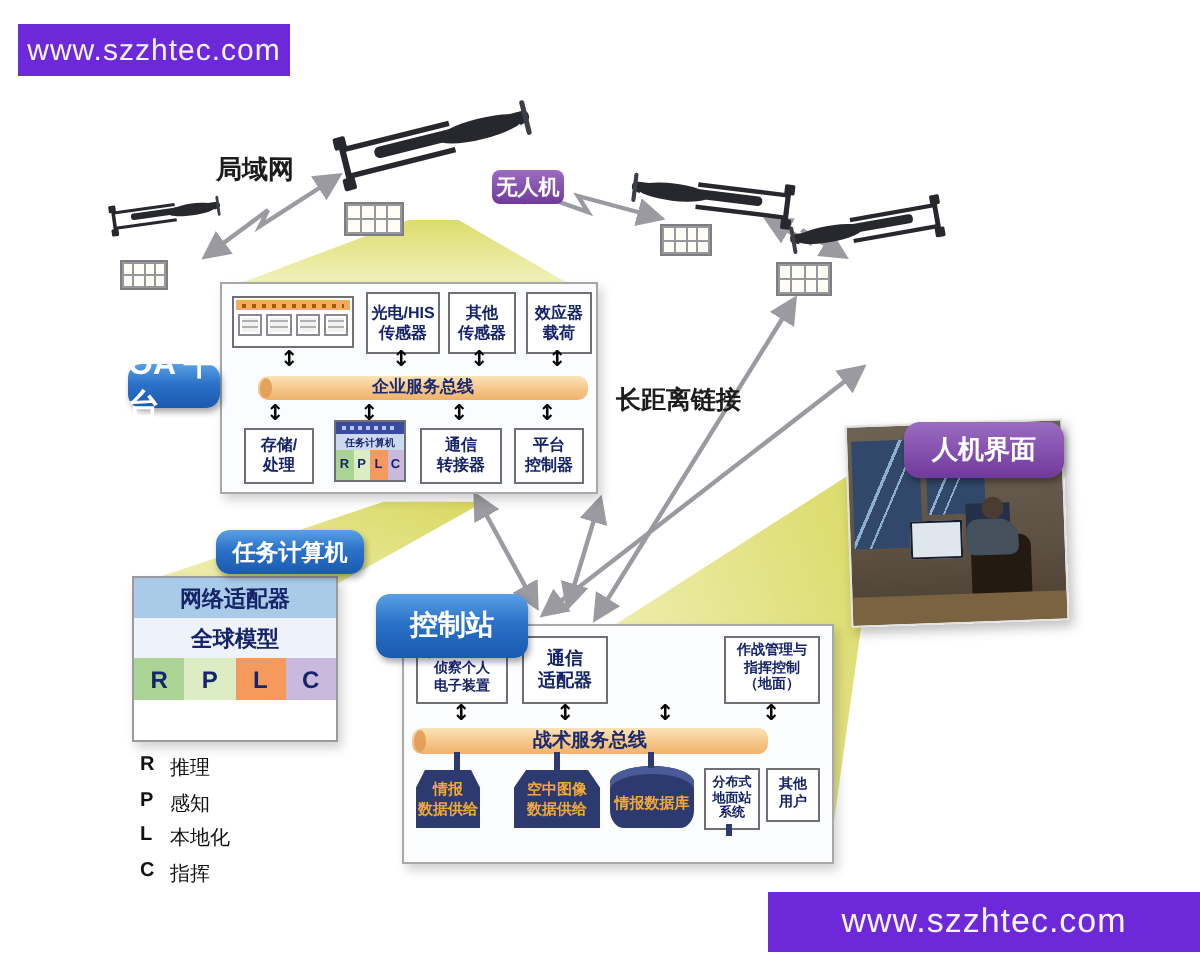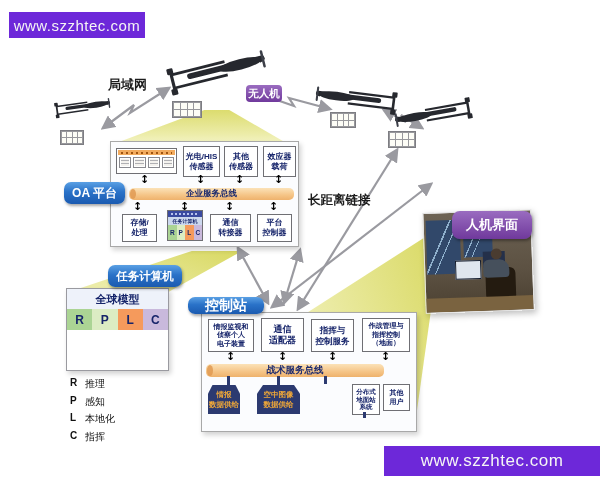--- a/index.html
+++ b/index.html
@@ -34,23 +34,23 @@
   #lan-label{left:108px;top:76px;font-size:13px;}
   #longlink-label{left:308px;top:192px;font-size:12.5px;}
   .tag-purple{position:absolute;z-index:5;background:linear-gradient(180deg,#9a6cc0,#70399c);color:#fff;
               font-weight:bold;border-radius:4px;display:flex;align-items:center;justify-content:center;margin-top:20px;}
   #uav-tag{left:246px;top:65px;width:36px;height:17px;font-size:10.5px;}
   #hmi-btn{left:452px;top:191px;width:80px;height:28px;font-size:13px;border-radius:8px;
            box-shadow:1px 2px 3px rgba(0,0,0,.35);}
   .btn-blue{position:absolute;z-index:5;background:linear-gradient(180deg,#5aa0e4 0%,#2a72c8 45%,#1a5ab0 100%);
             color:#fff;font-weight:bold;border-radius:7px;display:flex;align-items:center;justify-content:center;
             box-shadow:1px 2px 3px rgba(0,0,0,.35);}
-  #oa-btn{left:64px;top:182px;width:61px;height:22px;font-size:12px;}
+  #oa-btn{left:64px;top:182px;width:46px;height:22px;font-size:16px;}
   #mc-btn{left:108px;top:265px;width:74px;height:22px;font-size:11.5px;}
-  #cs-btn{left:188px;top:297px;width:76px;height:17px;font-size:14px;}
+  #cs-btn{left:188px;top:297px;width:76px;height:32px;font-size:14px;}
 
   
   .panel{position:absolute;z-index:4;background:#fbfcfe;border:1px solid #a8a8a8;
          box-shadow:2px 3px 5px rgba(0,0,0,.18);}
   #oa-panel{left:110px;top:141px;width:187px;height:104px;}
   #cs-panel{left:201px;top:312px;width:214px;height:118px;}
 
   .bx{position:absolute;background:#fff;border:1px solid #6f6f74;color:#16246a;font-weight:bold;
       display:flex;align-items:center;justify-content:center;text-align:center;white-space:pre-line;
       line-height:1.2;}
@@ -266,20 +266,21 @@
         <b class="cC">C</b>
       </div>
     </div>
     <div class="bx" style="left:99px;top:72px;width:39px;height:26px;font-size:8px">通信
 转接器</div>
     <div class="bx" style="left:146px;top:72px;width:33px;height:26px;font-size:8px">平台
 控制器</div>
   </div>
 
   <div id="mc-panel">
+    <div id="mc-row1" class="row">网络适配器</div>
     <div id="mc-row3" class="row">全球模型</div>
     <div id="mc-cells">
       <b class="cR">R</b>
       <b class="cP">P</b>
       <b class="cL">L</b>
       <b class="cC">C</b>
     </div>
   </div>
 
   <div id="legend">
@@ -300,42 +301,41 @@
         <span>指挥</span>
       </div>
   </div>
 
   <div id="cs-panel" class="panel">
     <div class="bx" style="left:6px;top:6px;width:44px;height:31px;font-size:7px">情报监视和
 侦察个人
 电子装置</div>
     <div class="bx" style="left:59px;top:5px;width:41px;height:32px;font-size:9px">通信
 适配器</div>
-    <div class="bx" style="left:109px;top:6px;width:41px;height:31px;font-size:8.5px">指挥与
-控制服务</div>
     <div class="bx" style="left:160px;top:5px;width:46px;height:32px;font-size:7px">作战管理与
 指挥控制
 （地面）</div>
 
     <span class="varr" style="left:24px;top:38px">↕</span>
     <span class="varr" style="left:76px;top:38px">↕</span>
     <span class="varr" style="left:126px;top:38px">↕</span>
     <span class="varr" style="left:179px;top:38px">↕</span>
 
     <div class="busbar" style="left:4px;top:51px;width:178px;height:13px;font-size:9.5px">战术服务总线</div>
 
     <div class="vline" style="left:25px;top:63px;height:10px"></div>
     <div class="vline" style="left:75px;top:63px;height:10px"></div>
     <div class="vline" style="left:122px;top:63px;height:8px"></div>
     <div class="vline" style="left:161px;top:99px;height:6px"></div>
 
     <div class="navy-shape pent" style="left:6px;top:72px;width:32px;height:29px;font-size:7.5px">情报
 数据供给</div>
     <div class="navy-shape pent" style="left:55px;top:72px;width:43px;height:29px;font-size:7.5px">空中图像
 数据供给</div>
+    <div class="navy-shape cyl" style="left:103px;top:70px;width:42px;height:31px;font-size:7.5px;padding-top:6px;box-sizing:border-box">情报数据库</div>
     <div class="bx" style="left:150px;top:71px;width:26px;height:29px;font-size:6.5px">分布式
 地面站
 系统</div>
     <div class="bx" style="left:181px;top:71px;width:25px;height:25px;font-size:7px">其他
 用户</div>
 
   </div>
 
   <div id="hmi-photo">
     <div class="scr lt" style="left:2px;top:7px;width:34px;height:54px"></div>

